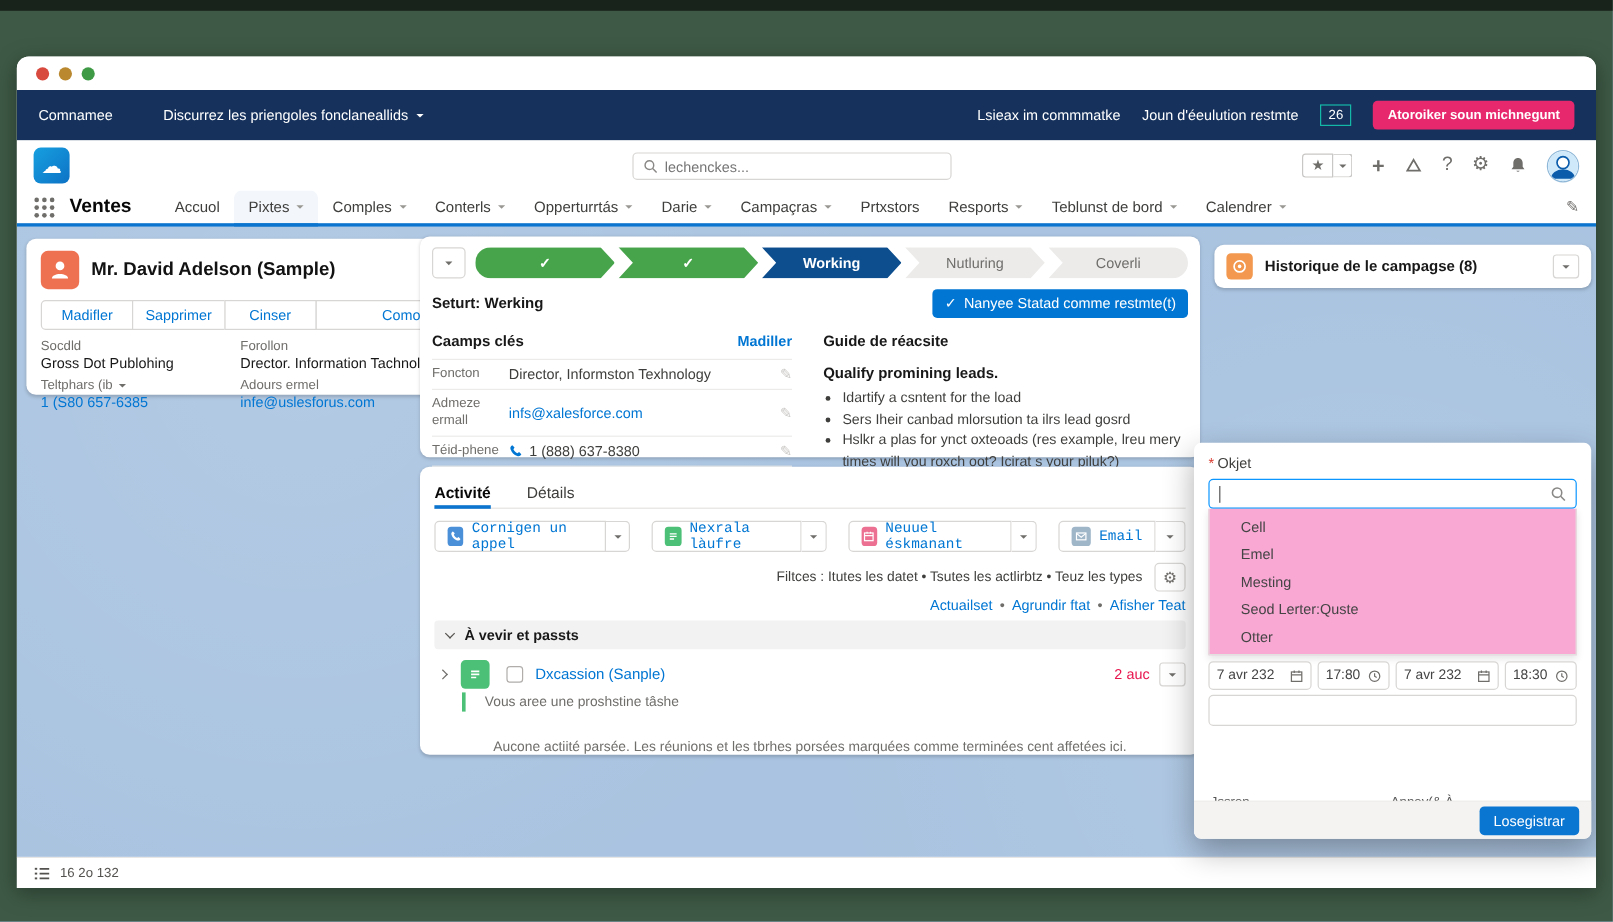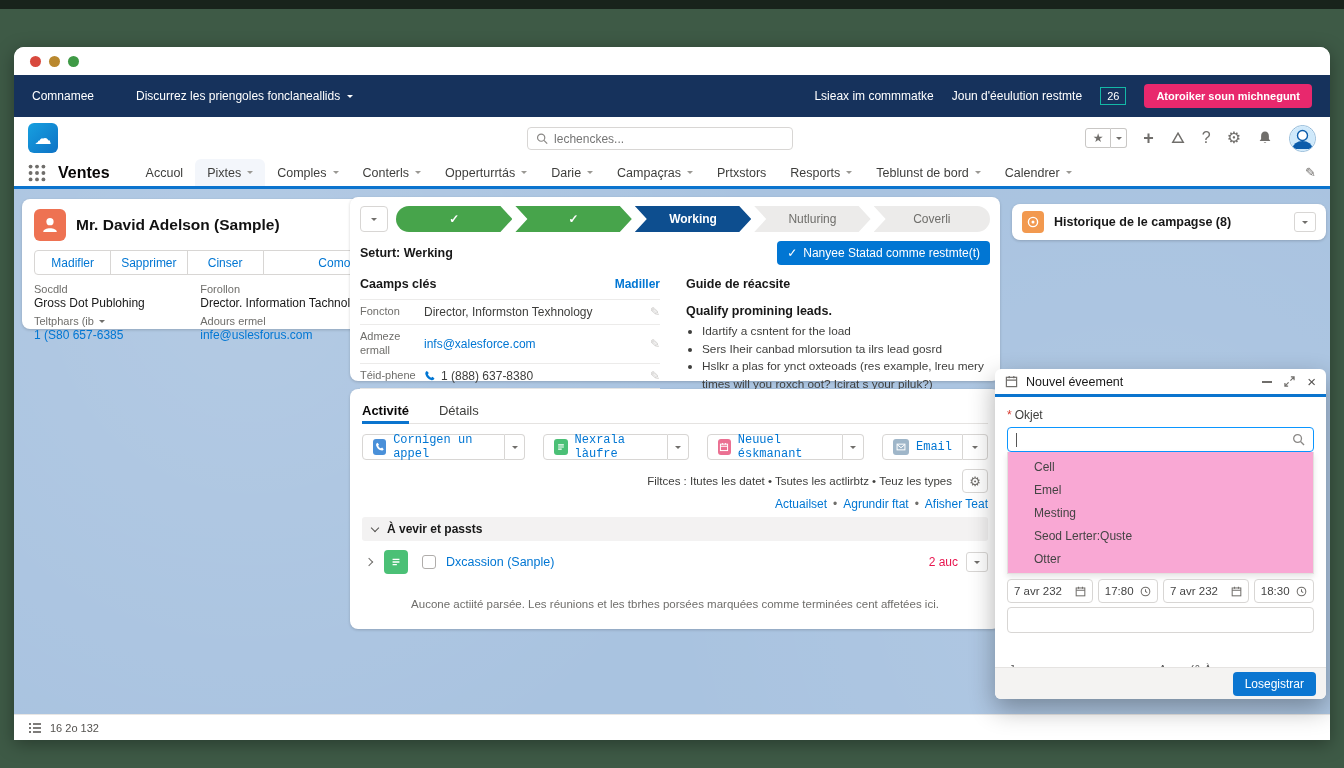--- a/index.html
+++ b/index.html
@@ -451,51 +451,41 @@
               <path d="M3 4 h8 M3 7 h8 M3 10 h5" stroke="#fff" stroke-width="1.6"></path>
             </svg>
           </span>
         <span class="task-check"></span>
         <span class="task-link">Dxcassion (Sanple)</span>
         <span class="task-due">2 auc</span>
         <span class="mini-caret-btn">
             <span class="caret sm"></span>
           </span>
       </div>
+      <div class="task-note-row">
+        <span class="task-line"></span>
+        <span class="task-note">Vous aree une proshstine tâshe</span>
+      </div>
       <div class="empty-msg">Aucone actiité parsée. Les réunions et les tbrhes porsées marquées comme terminées cent affetées ici.</div>
     </div>
 
     <div class="card camp-card">
       <span class="camp-icon">
           <svg width="14" height="14" viewBox="0 0 14 14">
             <circle cx="7" cy="7" r="4.6" fill="none" stroke="#fff" stroke-width="1.4"></circle>
             <circle cx="7" cy="7" r="1.5" fill="#fff"></circle>
           </svg>
         </span>
       <span class="camp-title">Historique de le campagse (8)</span>
       <span class="mini-caret-btn" style="margin-left:auto">
           <span class="caret sm"></span>
         </span>
     </div>
 
     <div class="modal">
-      <div class="modal-header">
-        <svg width="13" height="13" viewBox="0 0 14 14">
-            <rect x="1.5" y="2.5" width="11" height="10" fill="none" stroke="#706e6b" stroke-width="1.3"></rect>
-            <path d="M1.5 5.5 h11 M4.5 1 v2.5 M9.5 1 v2.5" stroke="#706e6b" stroke-width="1.3"></path>
-          </svg>
-        <span class="modal-title">Nouvel éveement</span>
-        <span class="modal-controls">
-          <span class="min-bar"></span>
-          <svg width="11" height="11" viewBox="0 0 12 12">
-              <path d="M7.5 1 H11 V4.5 M11 1 L7 5 M4.5 11 H1 V7.5 M1 11 L5 7" fill="none" stroke="#706e6b" stroke-width="1.3"></path>
-            </svg>
-          <span class="close-x">×</span>
-        </span>
-      </div>
       <div class="modal-body">
         <div>
           <span class="req">*</span><span class="field-label">Okjet</span>
         </div>
         <div class="subject-input">
           <span class="cursor"></span>
           <svg width="13" height="13" viewBox="0 0 14 14">
               <circle cx="6" cy="6" r="4.2" fill="none" stroke="#8a8886" stroke-width="1.4"></circle>
               <line x1="9.2" y1="9.2" x2="13" y2="13" stroke="#8a8886" stroke-width="1.4"></line>
             </svg>

